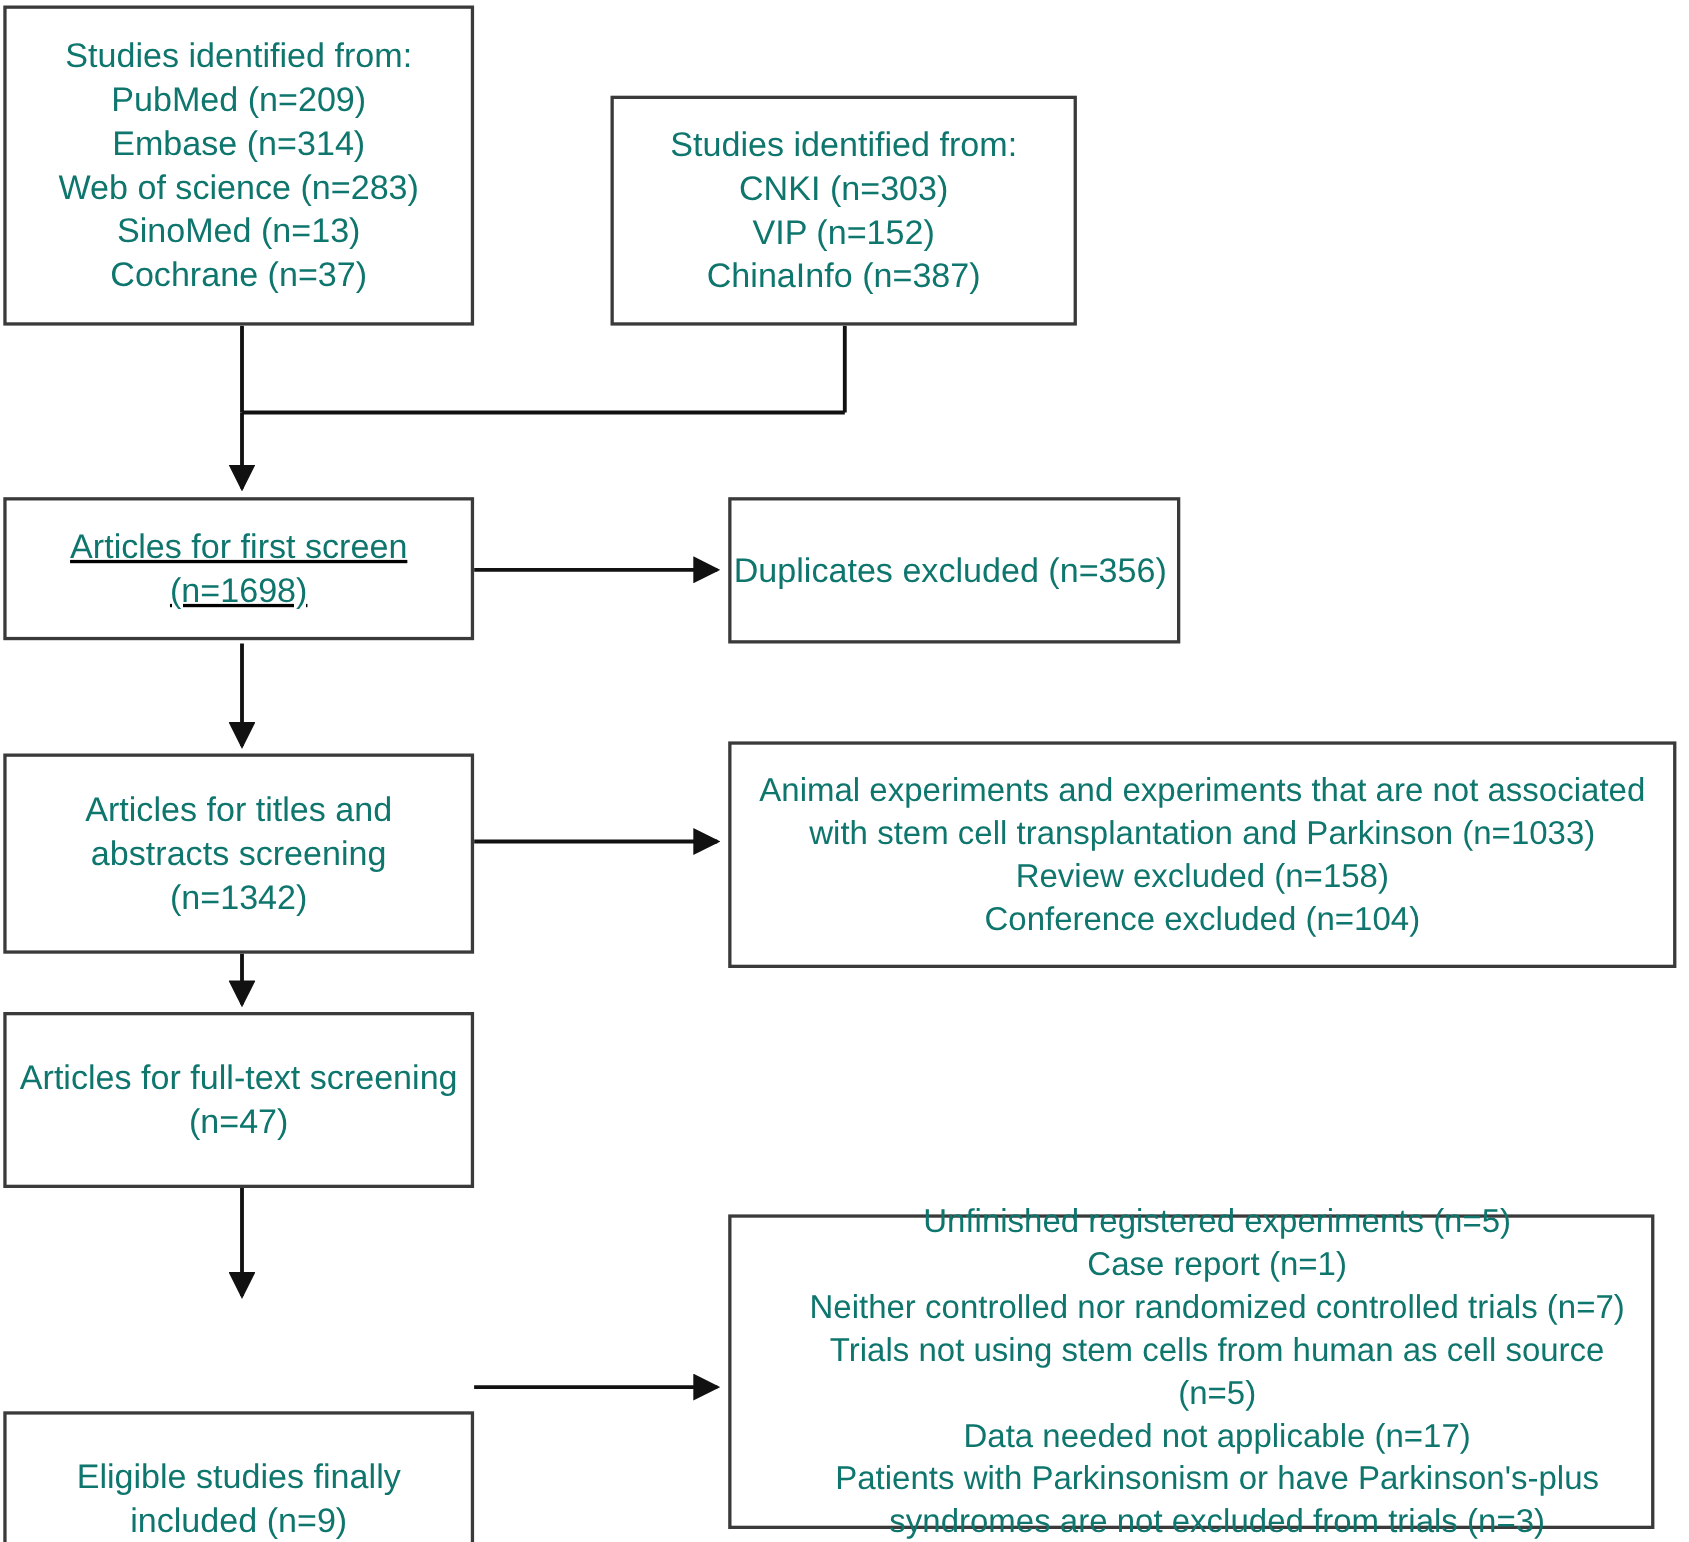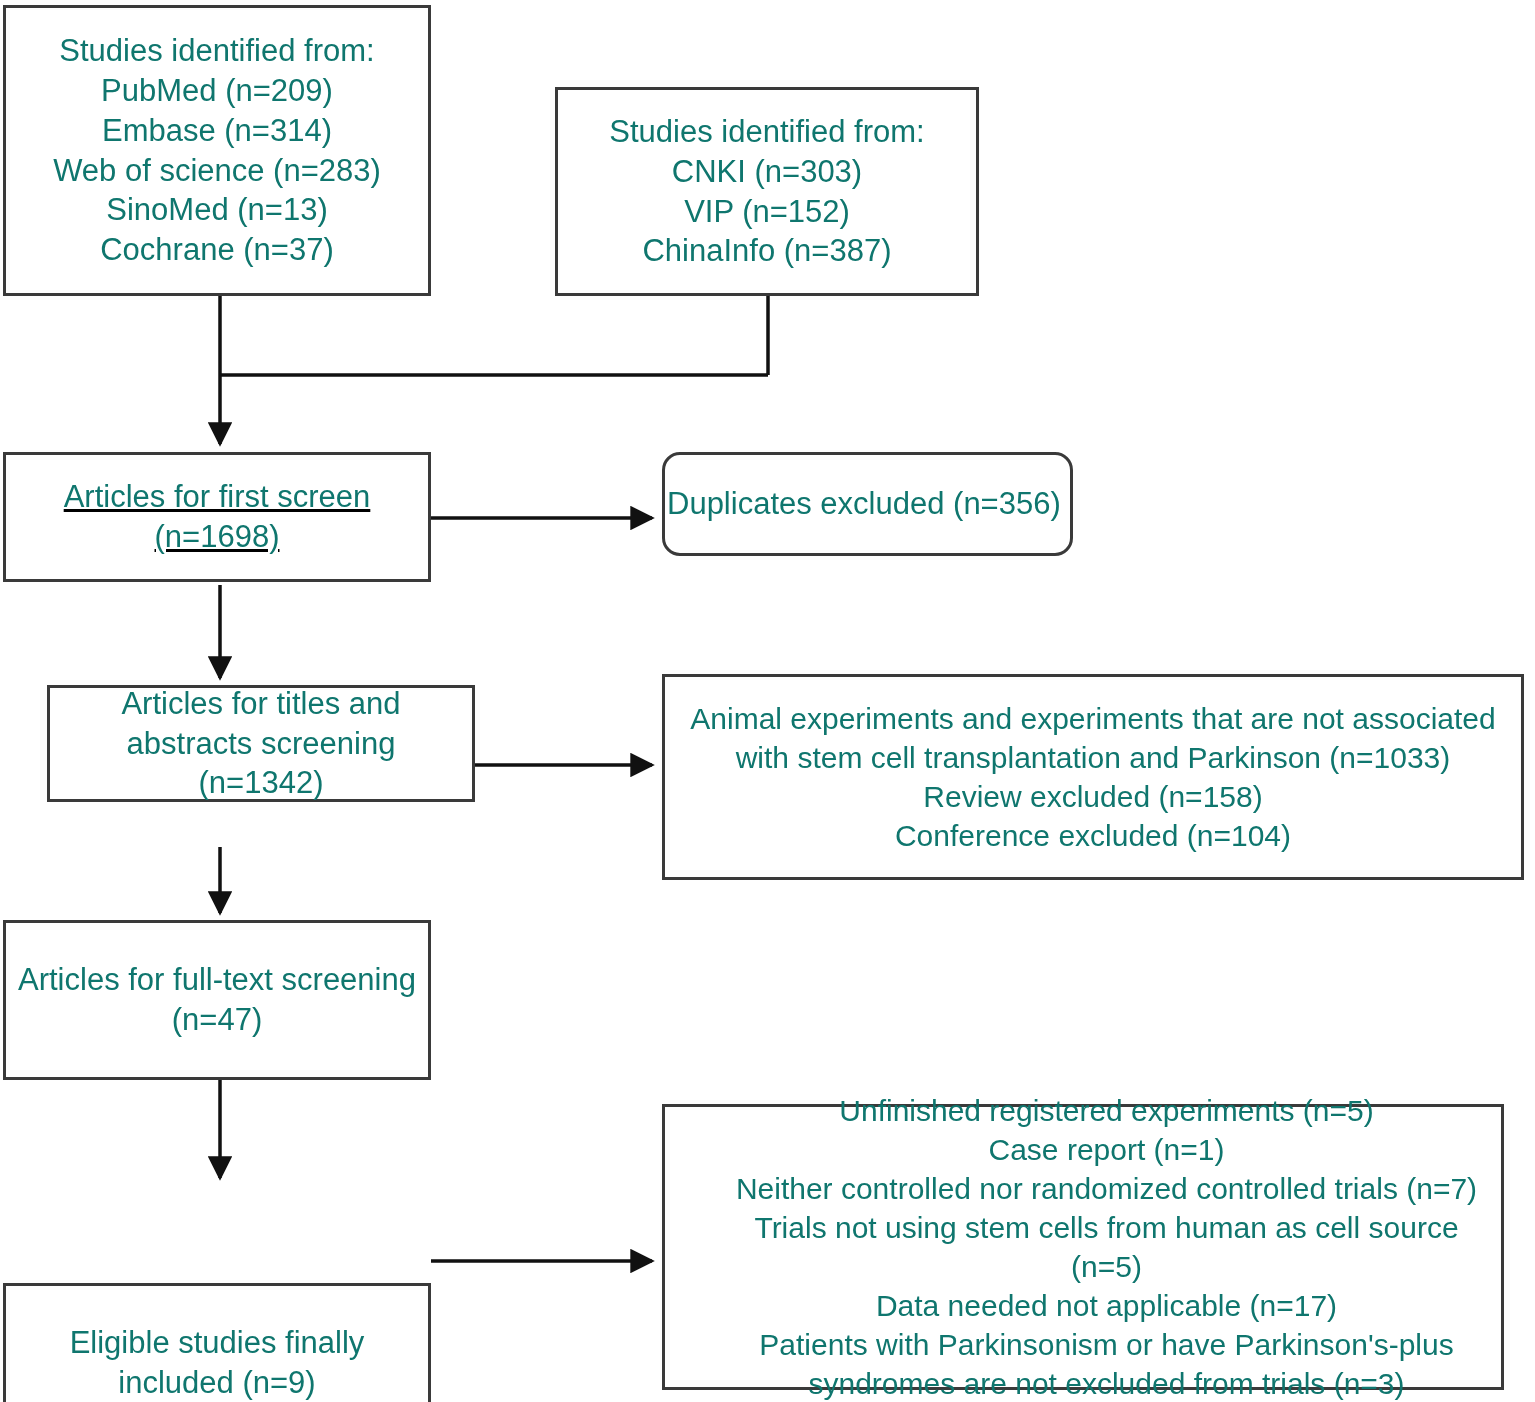--- a/index.html
+++ b/index.html
@@ -110,25 +110,25 @@
 CNKI (n=303)
 VIP (n=152)
 ChinaInfo (n=387)</div>
   </div>
 
   <div class="box" style="left:3px; top:452px; width:428px; height:130px;text-decoration:underline;">
     <div class="txt">Articles for first screen
 (n=1698)</div>
   </div>
 
-  <div class="box left-align" style="left:662px; top:452px; width:411px; height:104px;border-radius:18px;">
+  <div class="box left-align" style="left:662px; top:452px; width:411px; height:133px;">
     <div class="txt">Duplicates excluded (n=356)</div>
   </div>
 
-  <div class="box" style="left:3px; top:685px; width:428px; height:117px;margin-left:44px;">
+  <div class="box" style="left:3px; top:685px; width:428px; height:182px;">
     <div class="txt">Articles for titles and
 abstracts screening
 (n=1342)</div>
   </div>
 
   <div class="box tight" style="left:662px; top:674px; width:862px; height:206px;">
     <div class="txt">Animal experiments and experiments that are not associated
 with stem cell transplantation and Parkinson (n=1033)
 Review excluded (n=158)
 Conference excluded (n=104)</div>

